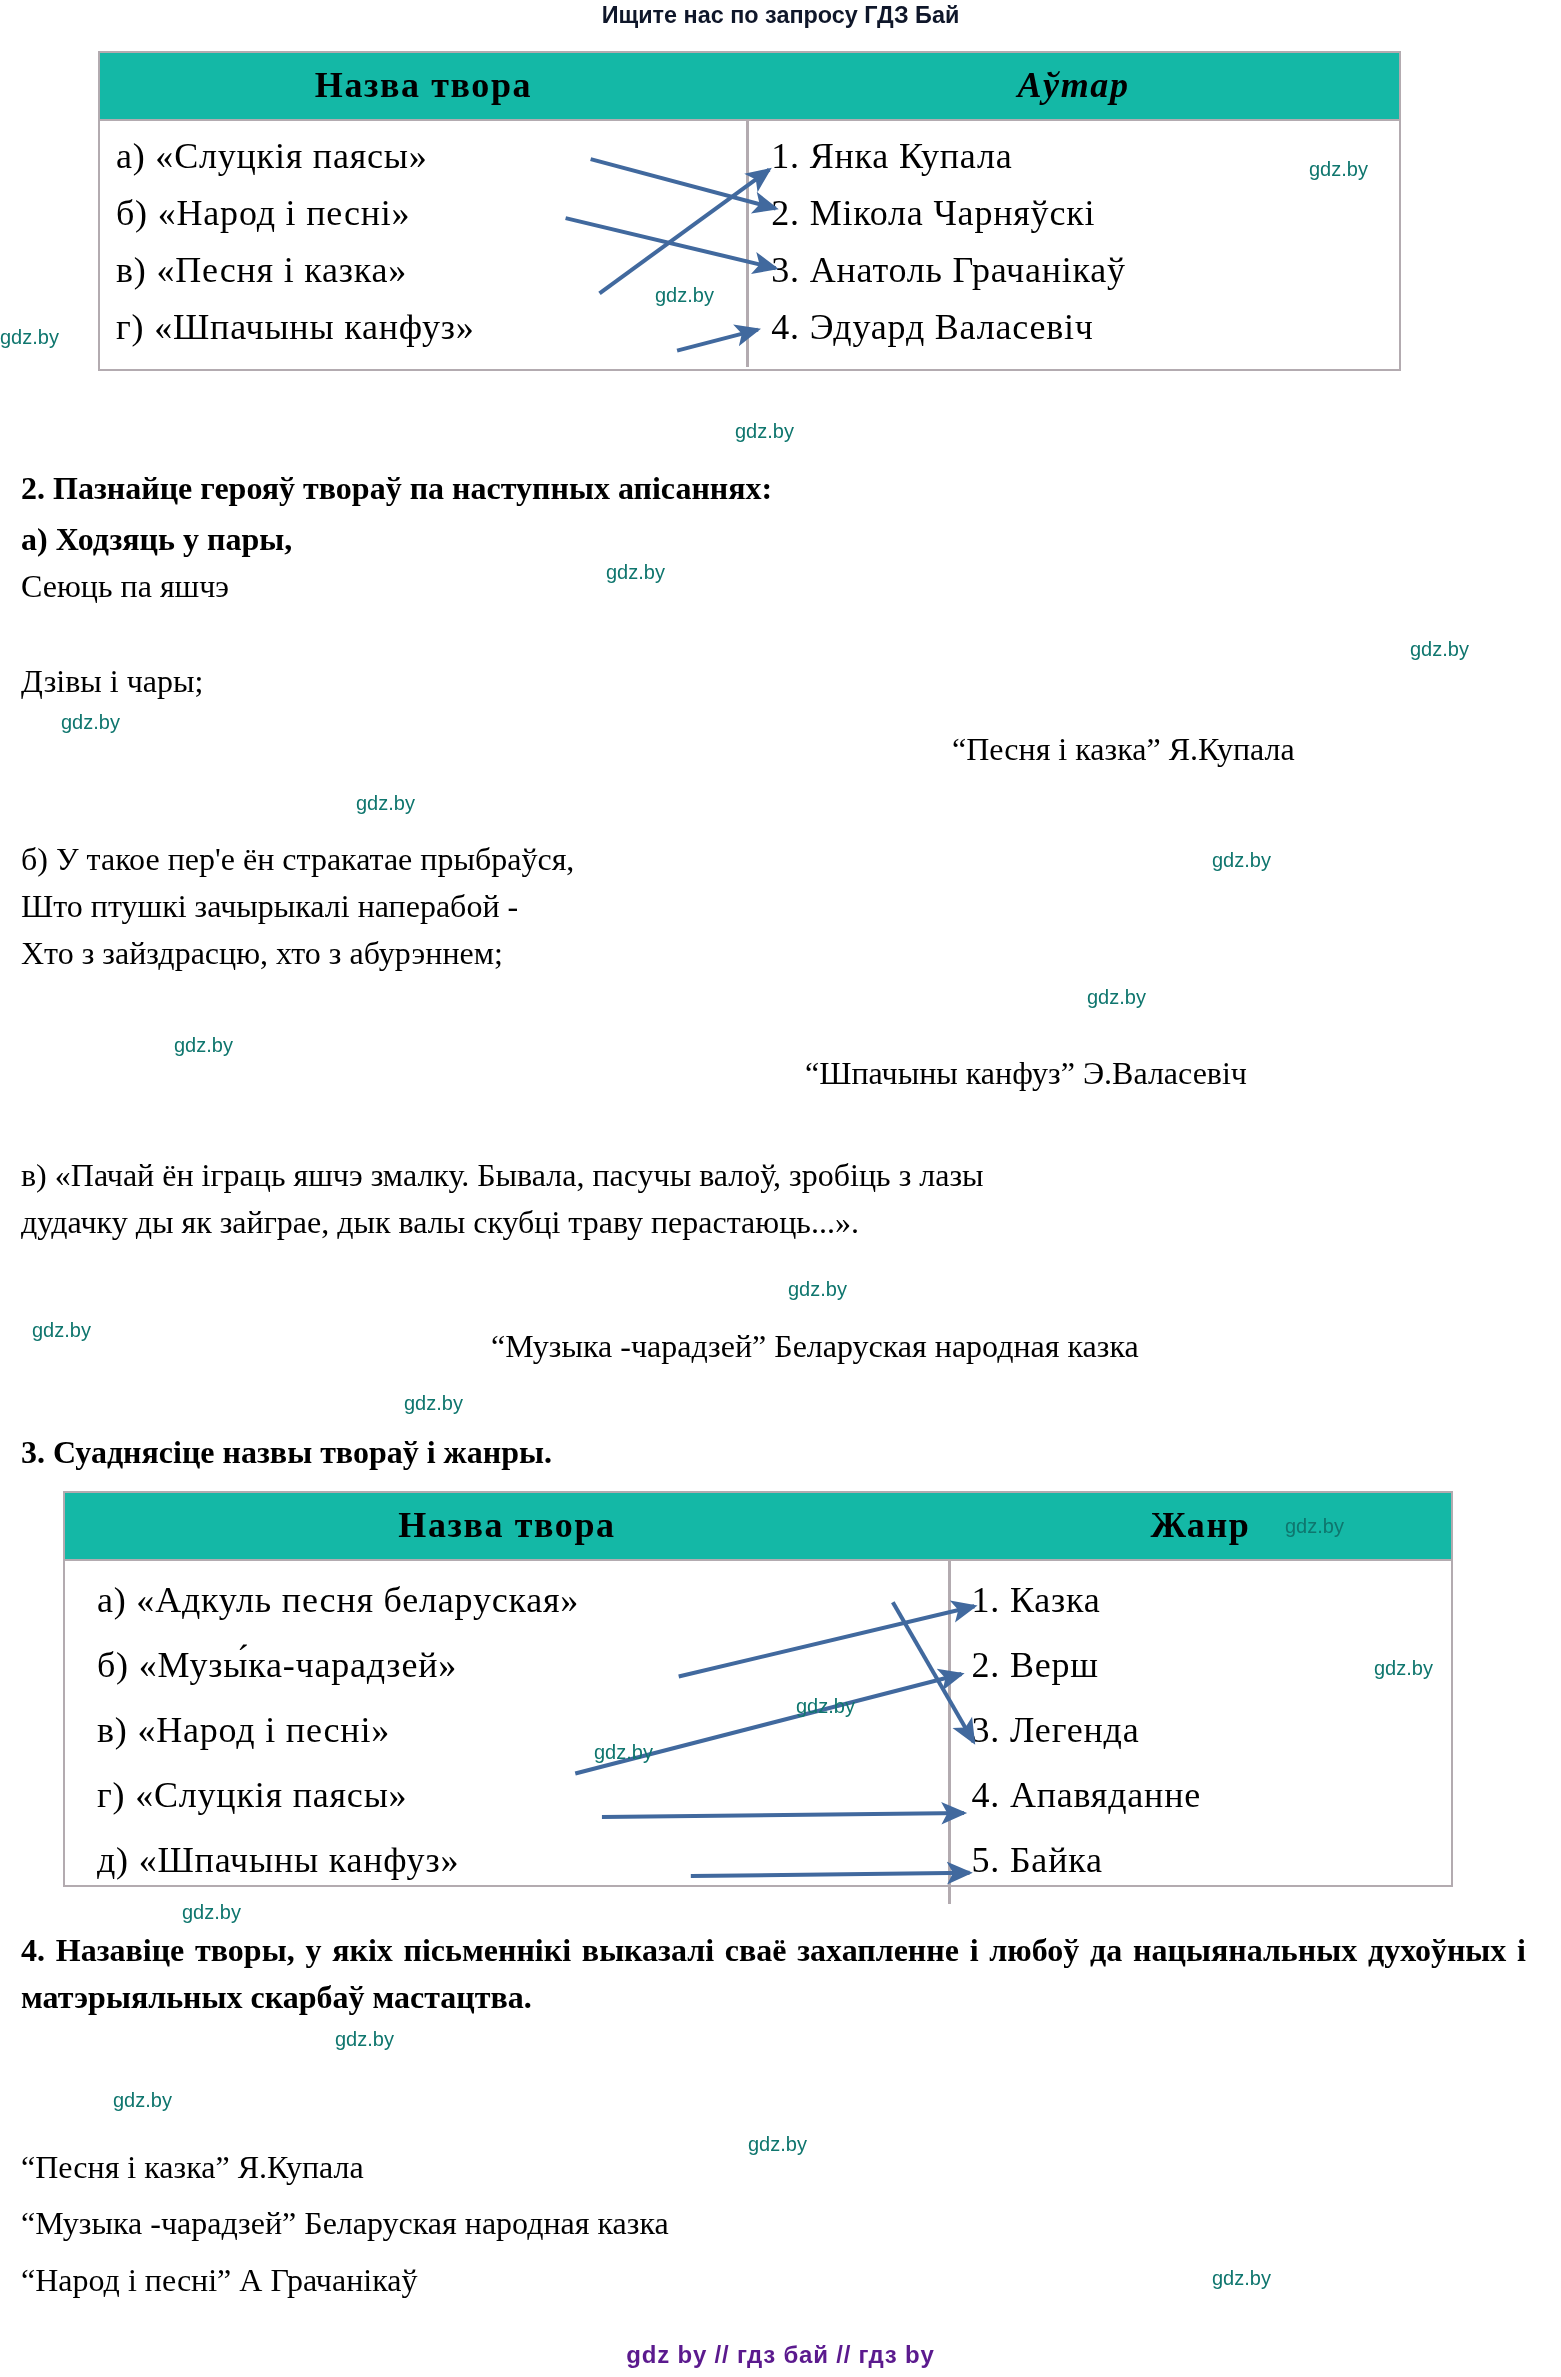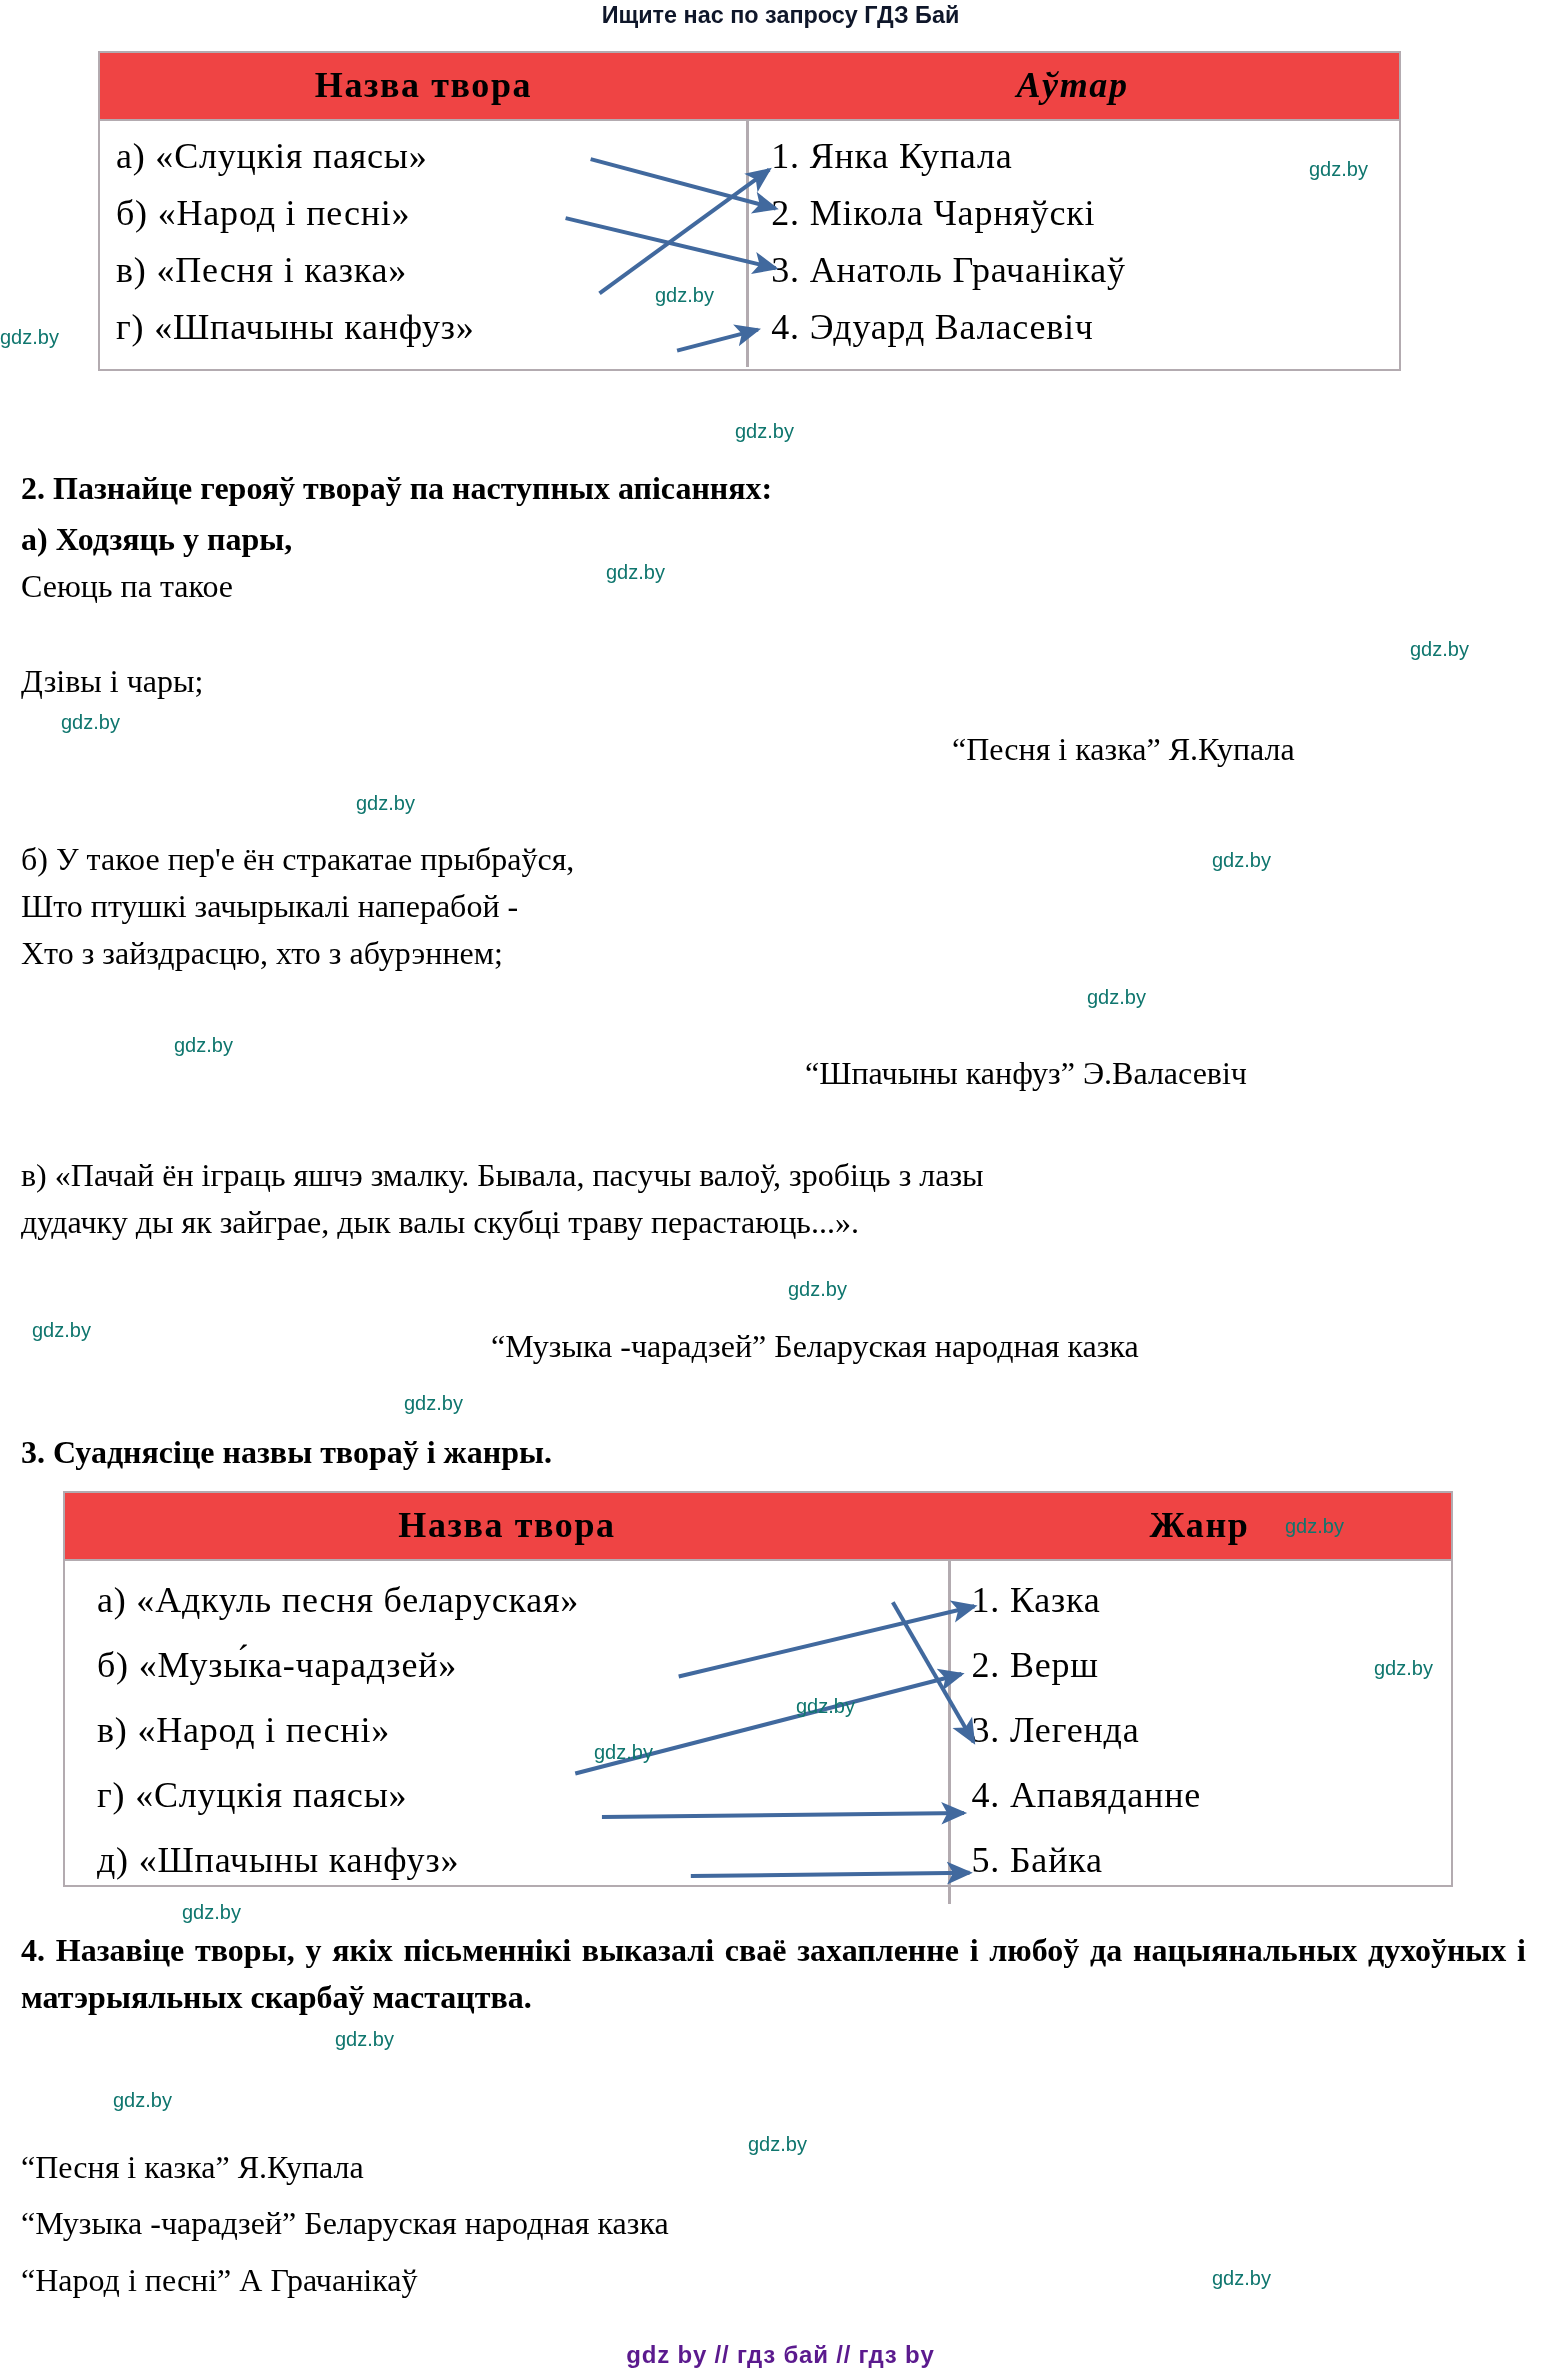--- a/index.html
+++ b/index.html
@@ -57,22 +57,23 @@
 
   
   .match-table {
     position: absolute;
     border: 2.4px solid #b3abb0;
     box-sizing: border-box;
     background: #ffffff;
   }
   .mt-head {
     display: flex;
-    background: #ef4444;
+    background: #14b8a6;
     border-bottom: 2.4px solid #b3abb0;
+    justify-content: space-between;
   }
   .mt-head .cell {
     text-align: center;
     font-size: 36px;
     font-weight: bold;
     font-family: "Liberation Serif", "DejaVu Serif", serif;
     letter-spacing: 1.6px;
     padding: 11.3px 0 13px 0;
     box-sizing: border-box;
   }
@@ -169,21 +170,21 @@
     <line x1="700" y1="270" x2="960" y2="332" stroke="#41699e" stroke-width="5" marker-end="url(#ah1)"></line>
 
     <line x1="742" y1="363" x2="952" y2="210" stroke="#41699e" stroke-width="5" marker-end="url(#ah1)"></line>
 
     <line x1="838" y1="434" x2="938" y2="408" stroke="#41699e" stroke-width="5" marker-end="url(#ah1)"></line>
   </svg>
 
   <div class="block qhead" style="left:21px; top:466px; width:1212px;">2. Пазнайце герояў твораў па наступных апісаннях:</div>
 
   <div class="block qtext" style="left:21px; top:517px; width:727px;font-weight:bold;">а) Ходзяць у пары,</div>
-  <div class="block qtext" style="left:21px; top:564px; width:727px;">Сеюць па такое</div>
+  <div class="block qtext" style="left:21px; top:564px; width:727px;">Сеюць па яшчэ</div>
   <div class="block qtext" style="left:21px; top:611px; width:727px;margin-top:48px;">Дзівы і чары;</div>
   <div class="block answer" style="left:952px; top:727px; width:566px;">“Песня і казка” Я.Купала</div>
 
   <div class="block qtext" style="left:21px; top:837px; width:970px;">б) У такое пер'е ён стракатае прыбраўся,</div>
   <div class="block qtext" style="left:21px; top:884px; width:970px;">Што птушкі зачырыкалі наперабой -</div>
   <div class="block qtext" style="left:21px; top:931px; width:970px;">Хто з зайздрасцю, хто з абурэннем;</div>
   <div class="block answer" style="left:805px; top:1051px; width:727px;">“Шпачыны канфуз” Э.Валасевіч</div>
 
   <div class="block qtext" style="left:21px; top:1153px; width:1527px;">в) «Пачай ён іграць яшчэ змалку. Бывала, пасучы валоў, зробіць з лазы</div>
   <div class="block qtext" style="left:21px; top:1200px; width:1527px;">дудачку ды як зайграе, дык валы скубці траву перастаюць...».</div>

